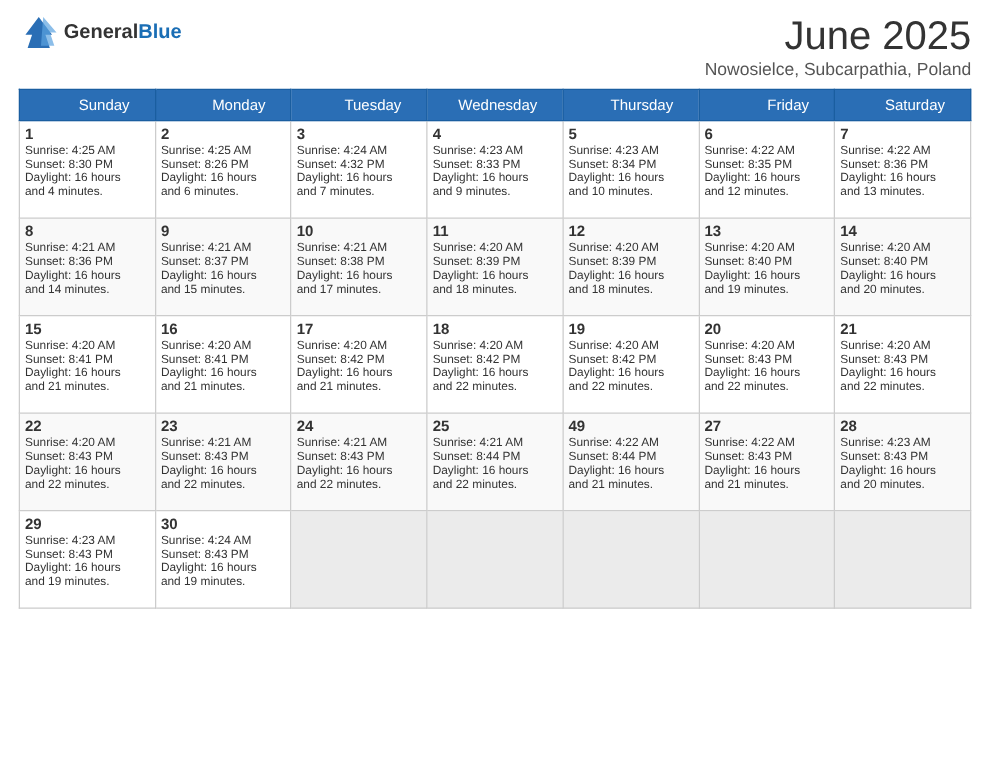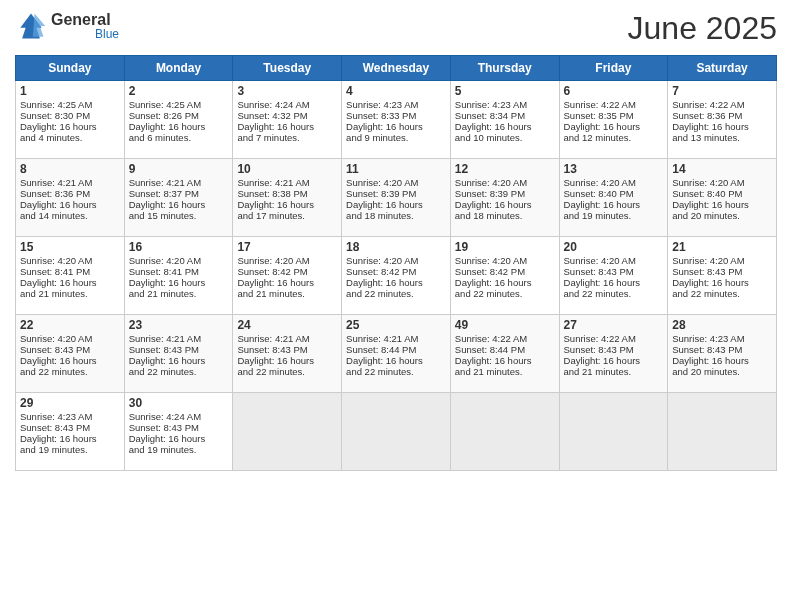--- a/index.html
+++ b/index.html
@@ -21,33 +21,32 @@
       align-items: flex-start;
       margin-bottom: 8px;
     }
     .logo {
       display: flex;
       align-items: center;
       gap: 4px;
     }
     .logo-text {
       display: flex;
-      flex-direction: column;
+      flex-direction: row;
       line-height: 1.1;
     }
     .logo-general {
       font-size: 16px;
       font-weight: bold;
       color: #333;
     }
     .logo-blue {
-      font-size: 12px;
-      font-weight: normal;
+      font-size: 16px;
+      font-weight: bold;
       color: #1a6eb5;
-      margin-left: 44px;
     }
     .logo-icon {
       width: 32px;
       height: 32px;
     }
     .title-block {
       text-align: right;
     }
     .month-title {
       font-size: 32px;
@@ -60,23 +59,23 @@
     }
     table {
       width: 100%;
       border-collapse: collapse;
       table-layout: fixed;
     }
     thead th {
       background: #2a6eb5;
       color: #fff;
       font-size: 12px;
-      font-weight: bold;
-      padding: 5px 1px;
-      text-align: center;
+      font-weight: normal;
+      padding: 5px 20px;
+      text-align: right;
       border: 1px solid #1a5ea0;
     }
     tbody td {
       border: 1px solid #ccc;
       vertical-align: top;
       padding: 3px 4px;
       font-size: 9.5px;
       color: #333;
       height: 78px;
     }
@@ -109,20 +108,21 @@
         <polygon points="18,4 30,20 24,20 28,32 8,32 12,20 6,20" fill="#2a6eb5"></polygon>
         <polygon points="22,4 34,18 28,18 32,30 20,30" fill="#5ba3e0" opacity="0.7"></polygon>
       </svg>
       <div class="logo-text">
         <span class="logo-general">General</span>
         <span class="logo-blue">Blue</span>
       </div>
     </div>
     <div class="title-block">
       <div class="month-title">June 2025</div>
+      <div class="subtitle">Nowosielce, Subcarpathia, Poland</div>
     </div>
   </div>
 
   <table>
     <thead>
       <tr>
       <th>Sunday</th>
           <th>Monday</th>
           <th>Tuesday</th>
           <th>Wednesday</th>

